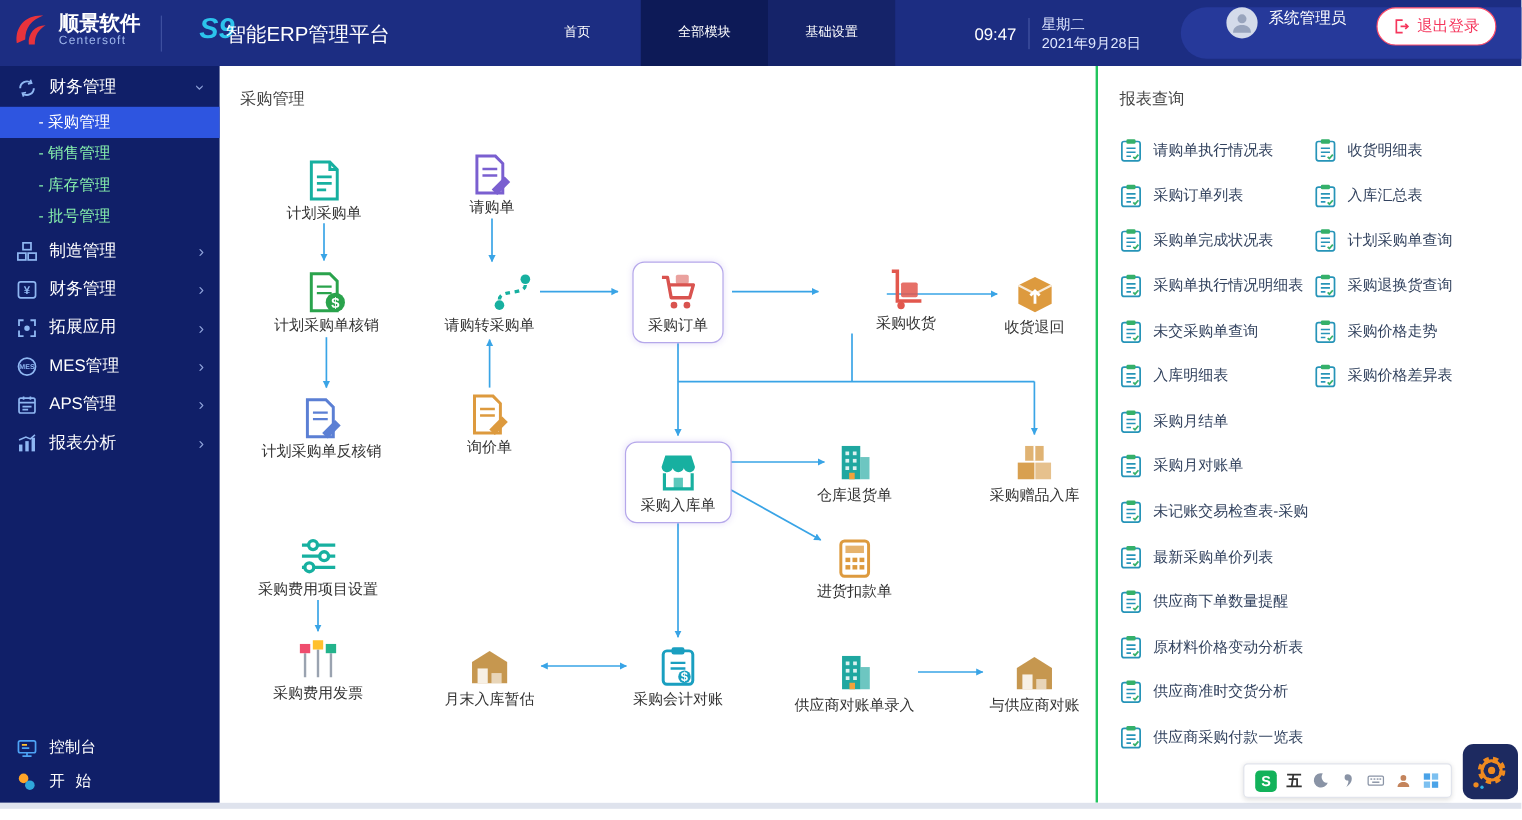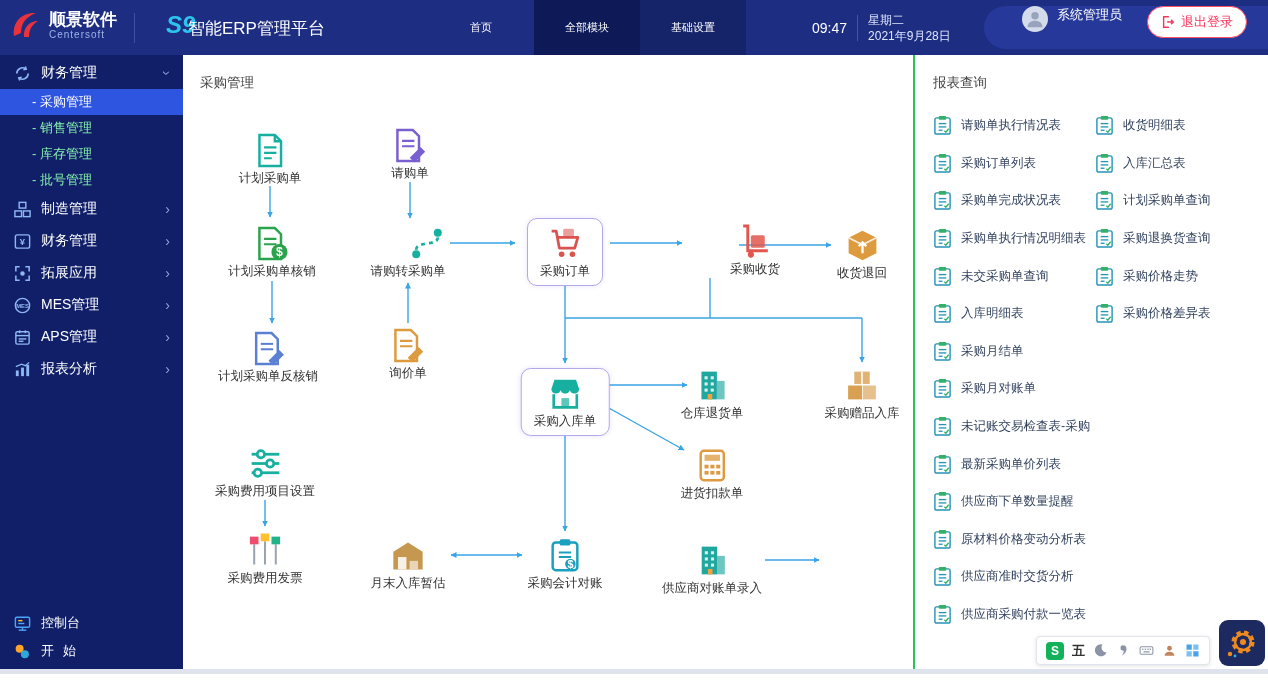--- a/index.html
+++ b/index.html
@@ -500,20 +500,26 @@
             <use href="#i-clipboard"></use>
           </svg>
           <div class="fn-label">采购会计对账</div>
         </div>
         <div class="flow-node" style="left: 529px; top: 487px;">
           <svg class="fi" style="color:#1fa7a0">
             <use href="#i-building"></use>
           </svg>
           <div class="fn-label">供应商对账单录入</div>
         </div>
+        <div class="flow-node" style="left: 679px; top: 487px;">
+          <svg class="fi" style="color:#c6974f">
+            <use href="#i-warehouse"></use>
+          </svg>
+          <div class="fn-label">与供应商对账</div>
+        </div>
       </div>
 
     <section class="reports">
       <div class="reports-title">报表查询</div>
       <div class="report-col c1">
           <div class="report-item">
             <svg class="ri">
               <use href="#i-report"></use>
             </svg>
             <span class="ri-label">请购单执行情况表</span>

